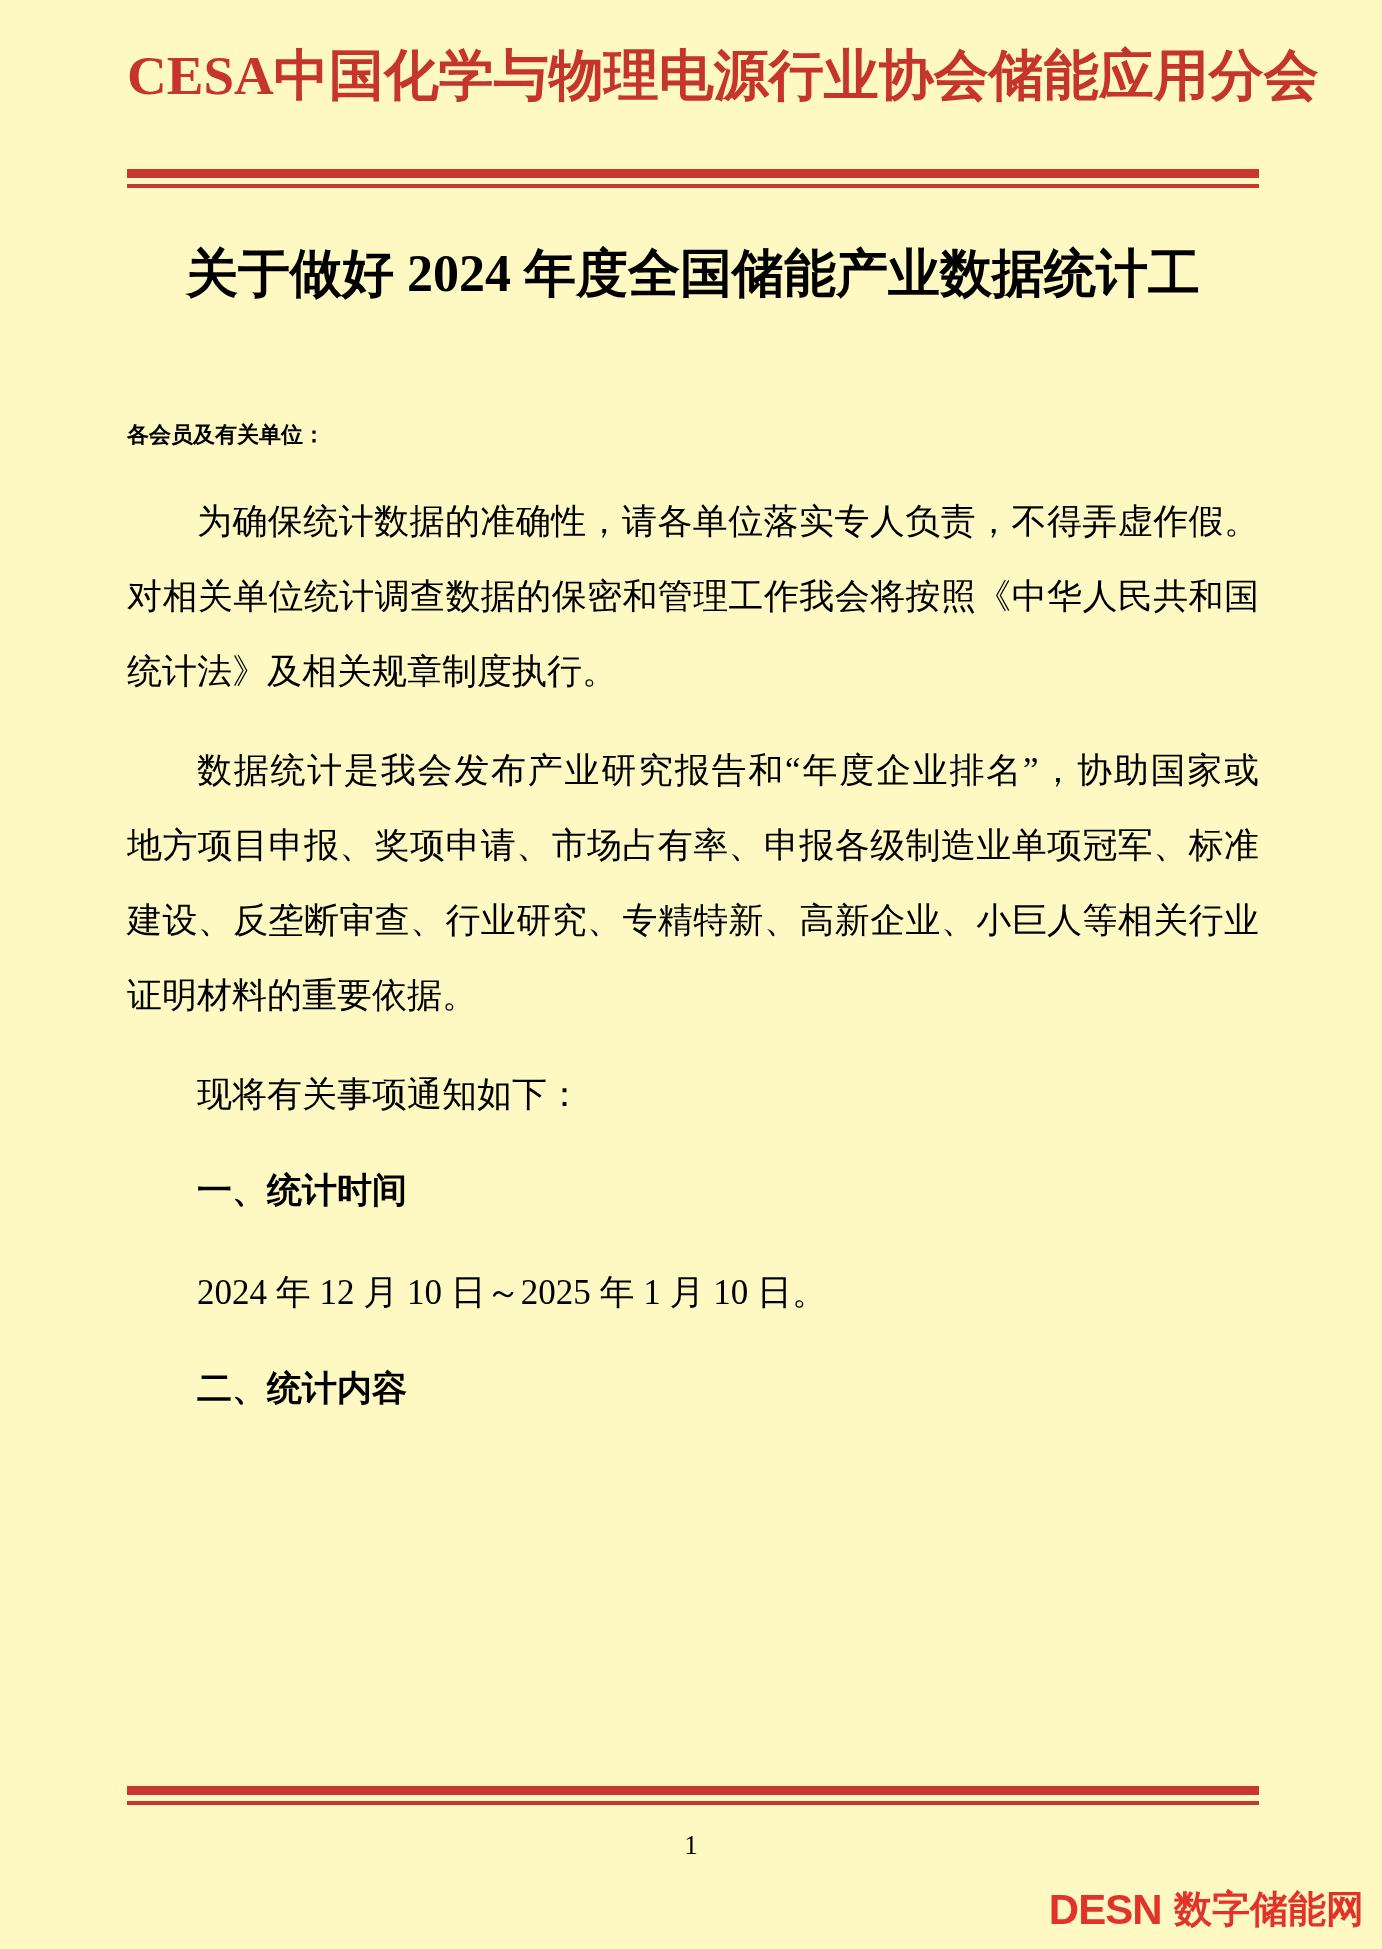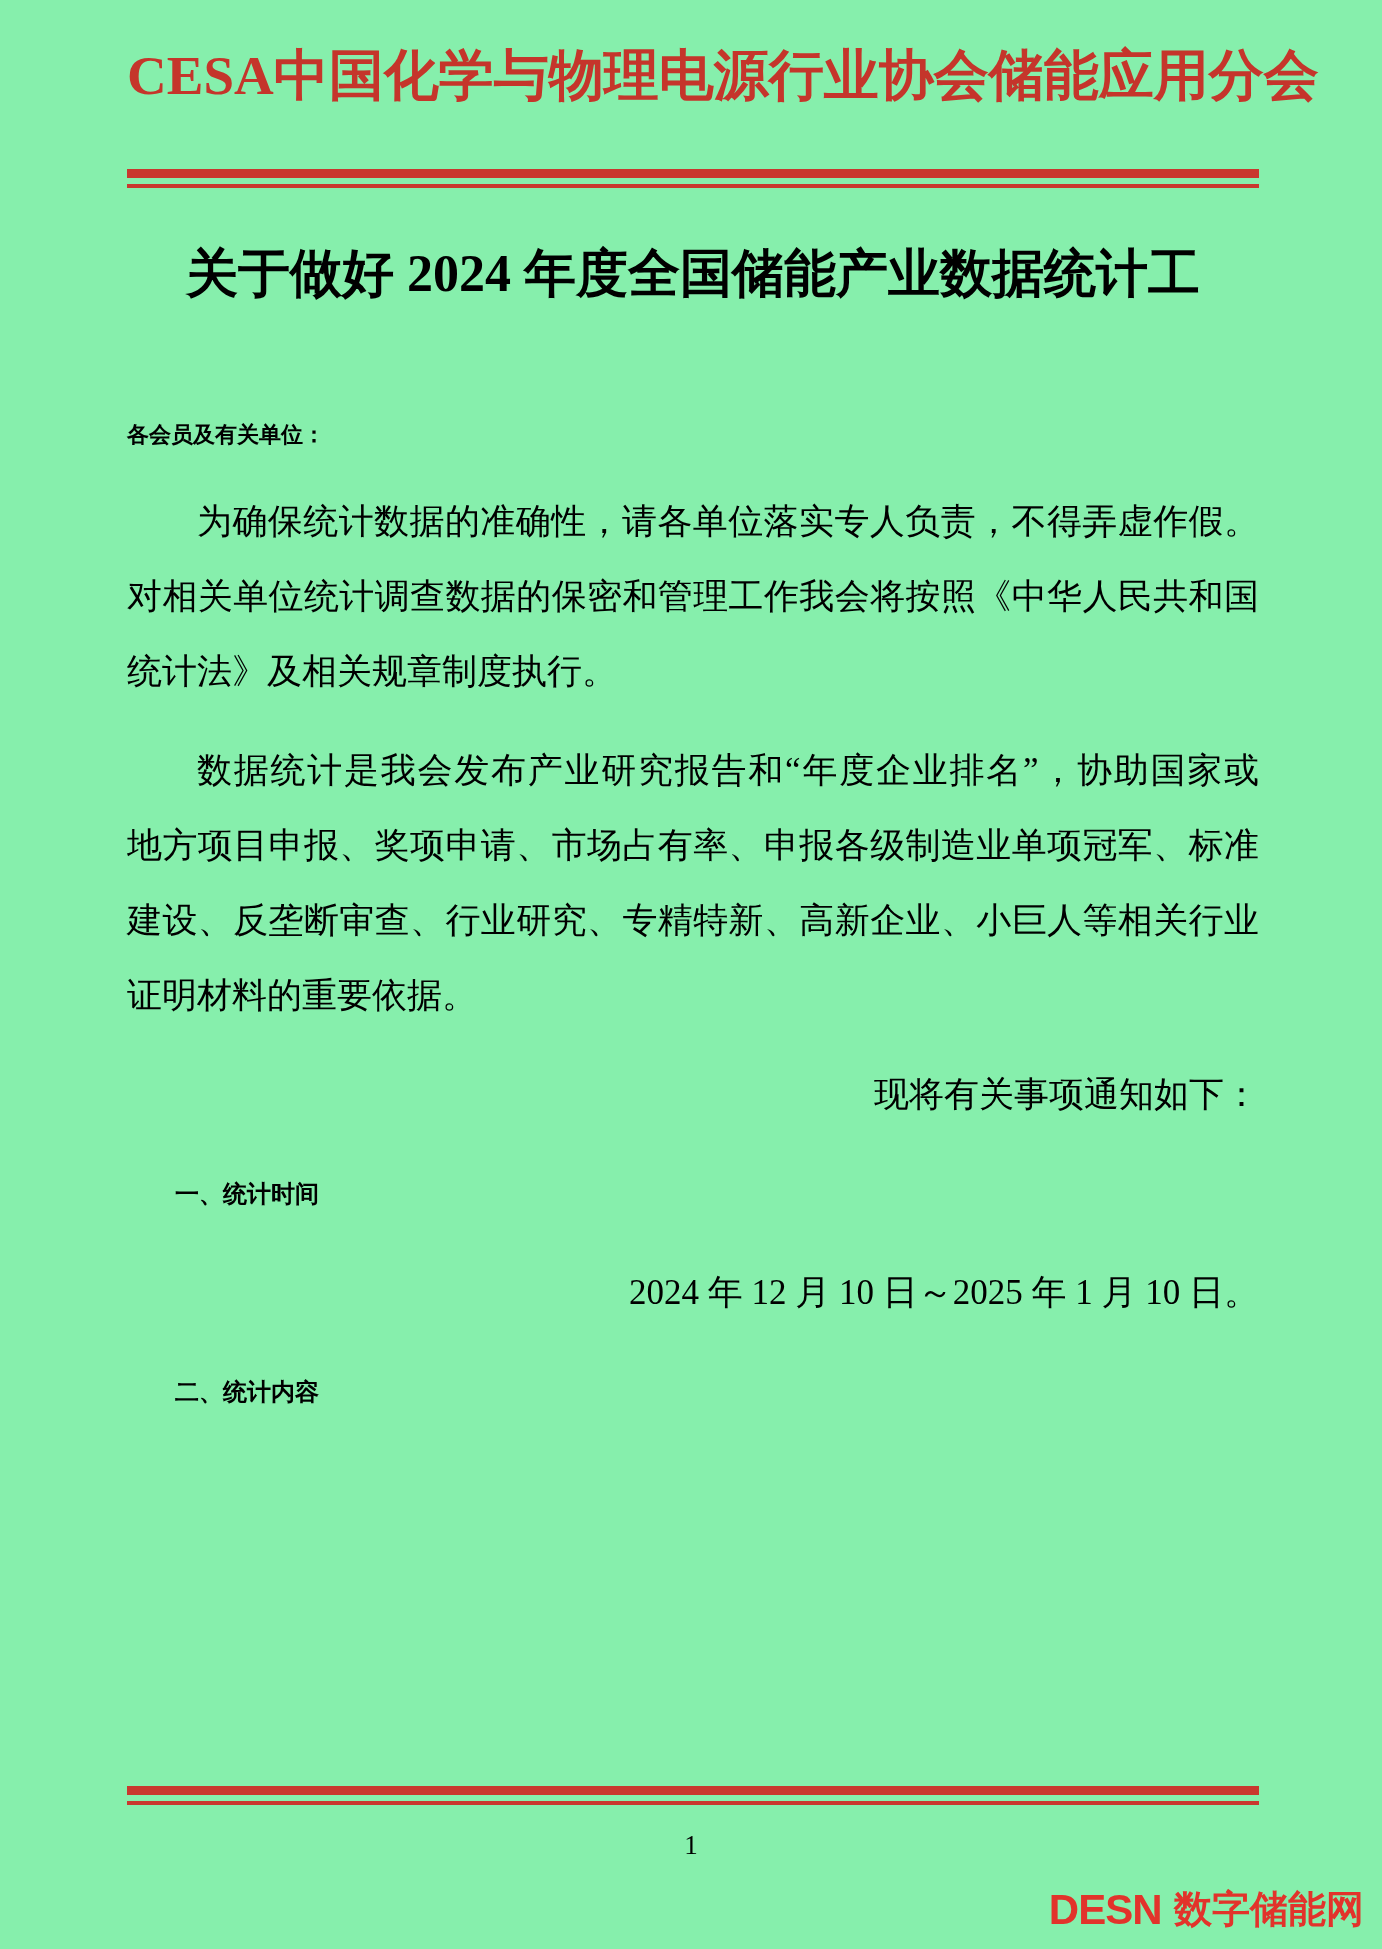--- a/index.html
+++ b/index.html
@@ -1,20 +1,20 @@
 <!DOCTYPE html>
 <html><head>
 <meta charset="utf-8">
 <style>
   html,body{margin:0;padding:0;background:#ffffff;}
   .sheet{
     position:relative;
     width:1382px;height:1949px;
     margin:0 auto;
-    background:#86efac;
+    background:#fef9c3;
     overflow:hidden;
     font-family:"Liberation Serif","DejaVu Serif",serif;
     color:#000000;
   }
   .content{padding:0 123px 0 127px;}
 
   
   .org-name{
     padding-top:44px;
     font-size:55px;
@@ -55,29 +55,28 @@
     text-align-last:justify;
     text-justify:inter-character;
   }
   .line.first{text-indent:2em;}
   .line.last{text-align-last:left;}
   .notice-line,.date-line{
     margin-top:24px;
     font-size:35px;
     line-height:75px;
     text-indent:2em;
-    text-align:right;
   }
   .section-heading{
     margin-top:24px;
-    font-size:24px;
+    font-size:35px;
     line-height:75px;
     text-indent:2em;
     font-weight:bold;
-    font-family:Liberation Sans, sans-serif;
+    font-family:Liberation Mono, monospace;
   }
 
   
   .footer-rule-thick{position:absolute;left:127px;right:123px;top:1786px;height:9px;background:#c9382e;}
   .footer-rule-thin{position:absolute;left:127px;right:123px;top:1801px;height:4px;background:#c9382e;}
   .page-number{
     position:absolute;left:0;right:0;top:1828px;
     text-align:center;font-size:27px;line-height:34px;
     font-family:"Liberation Serif","DejaVu Serif",serif;
   }

